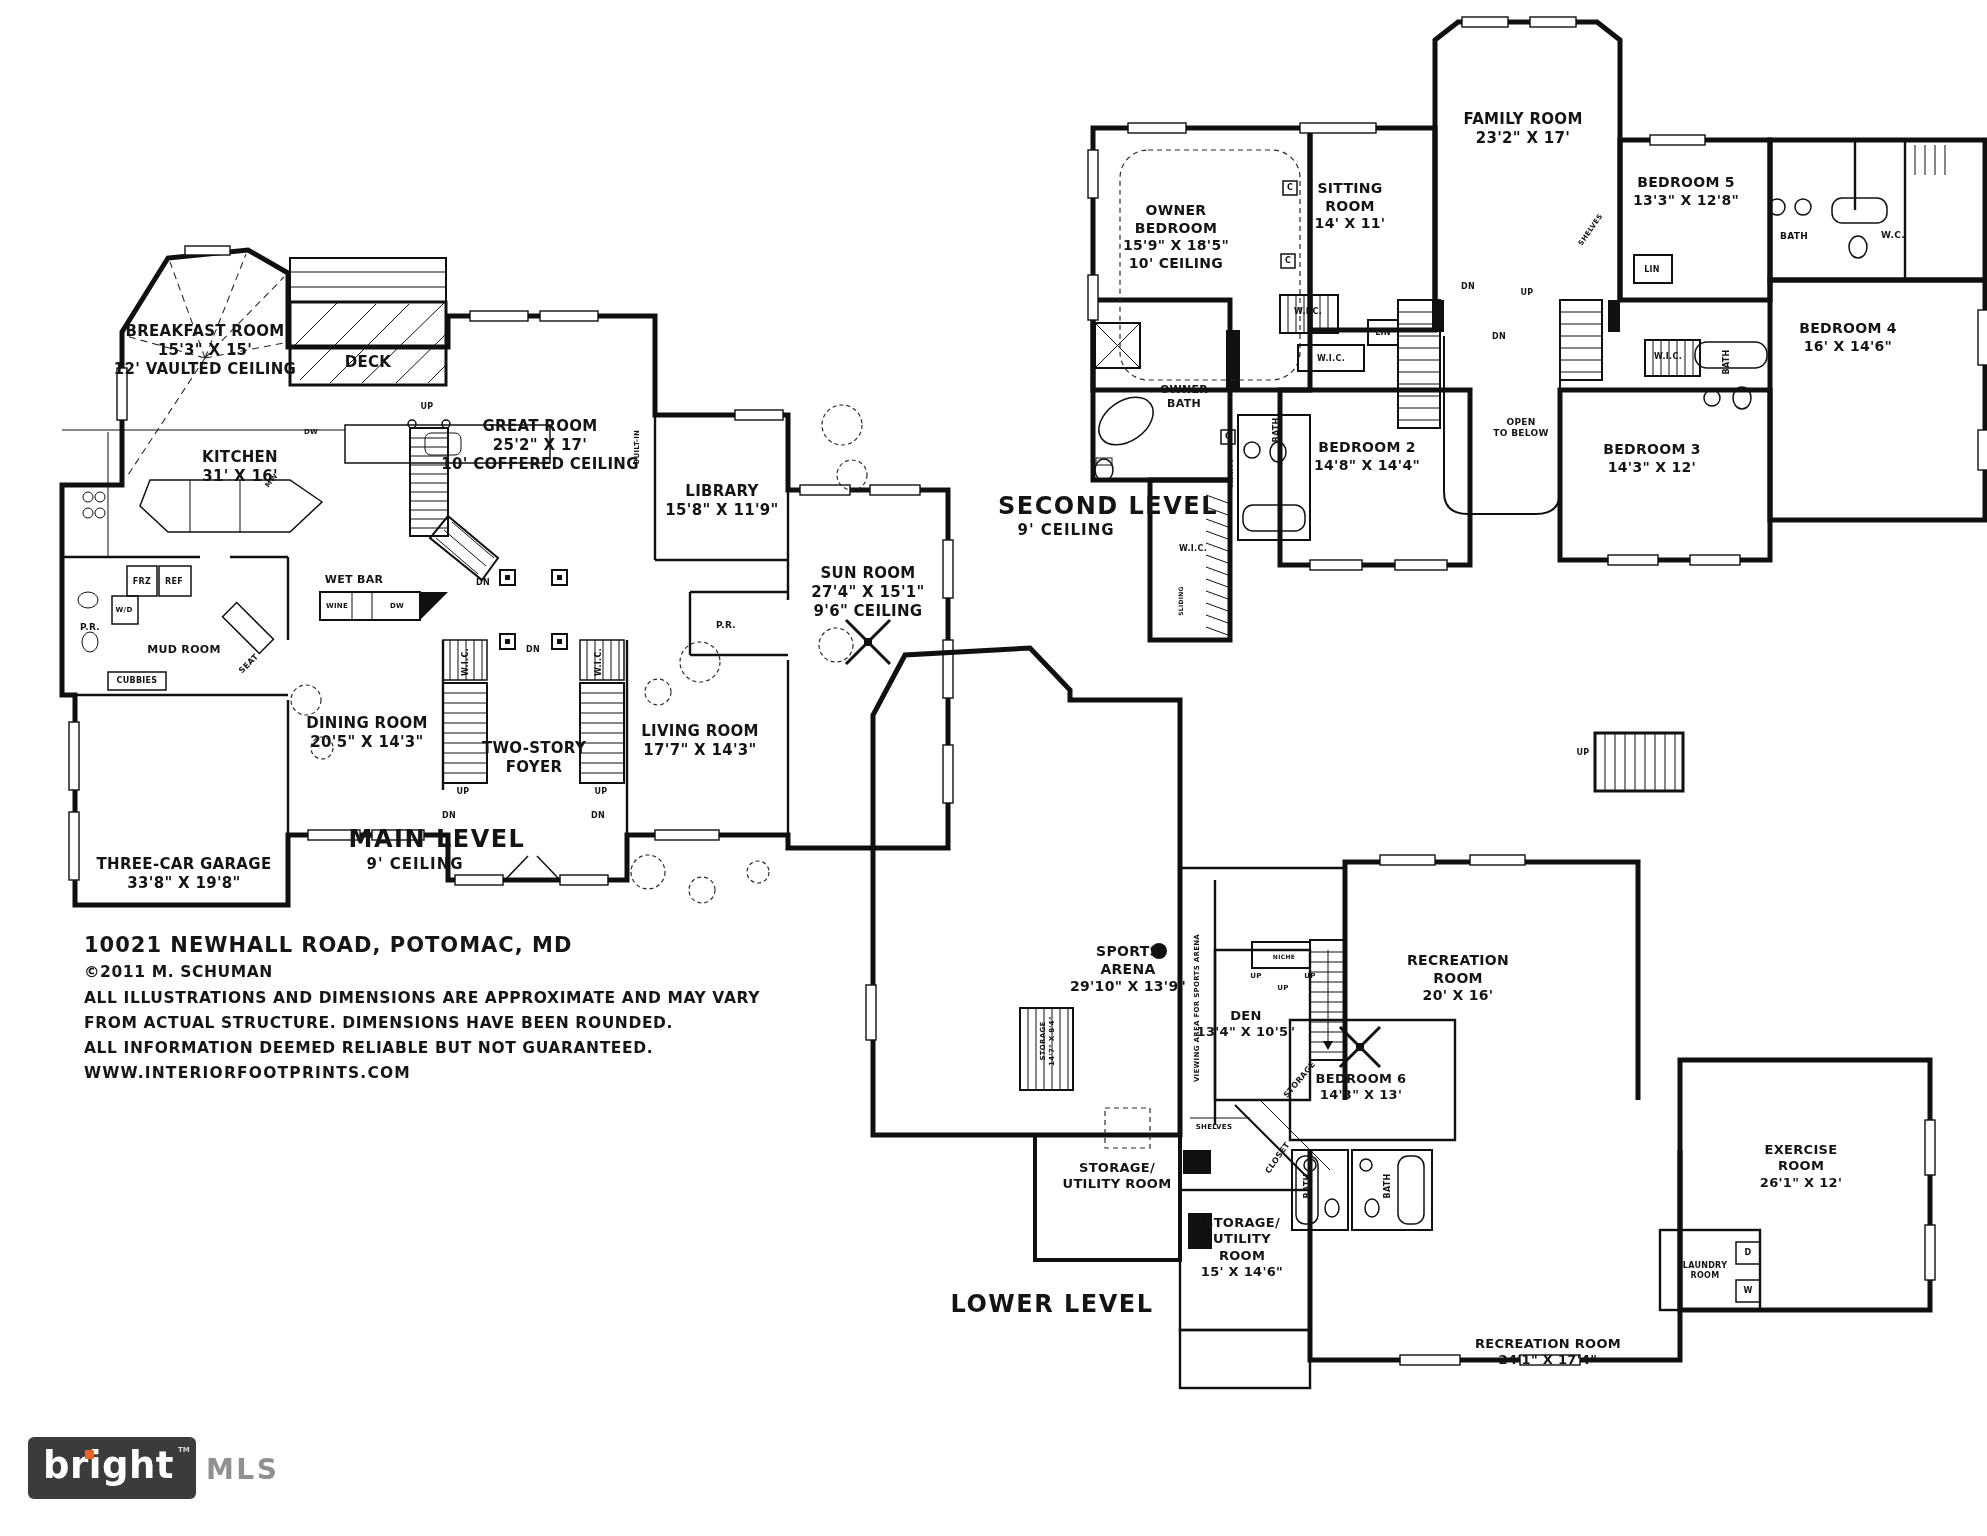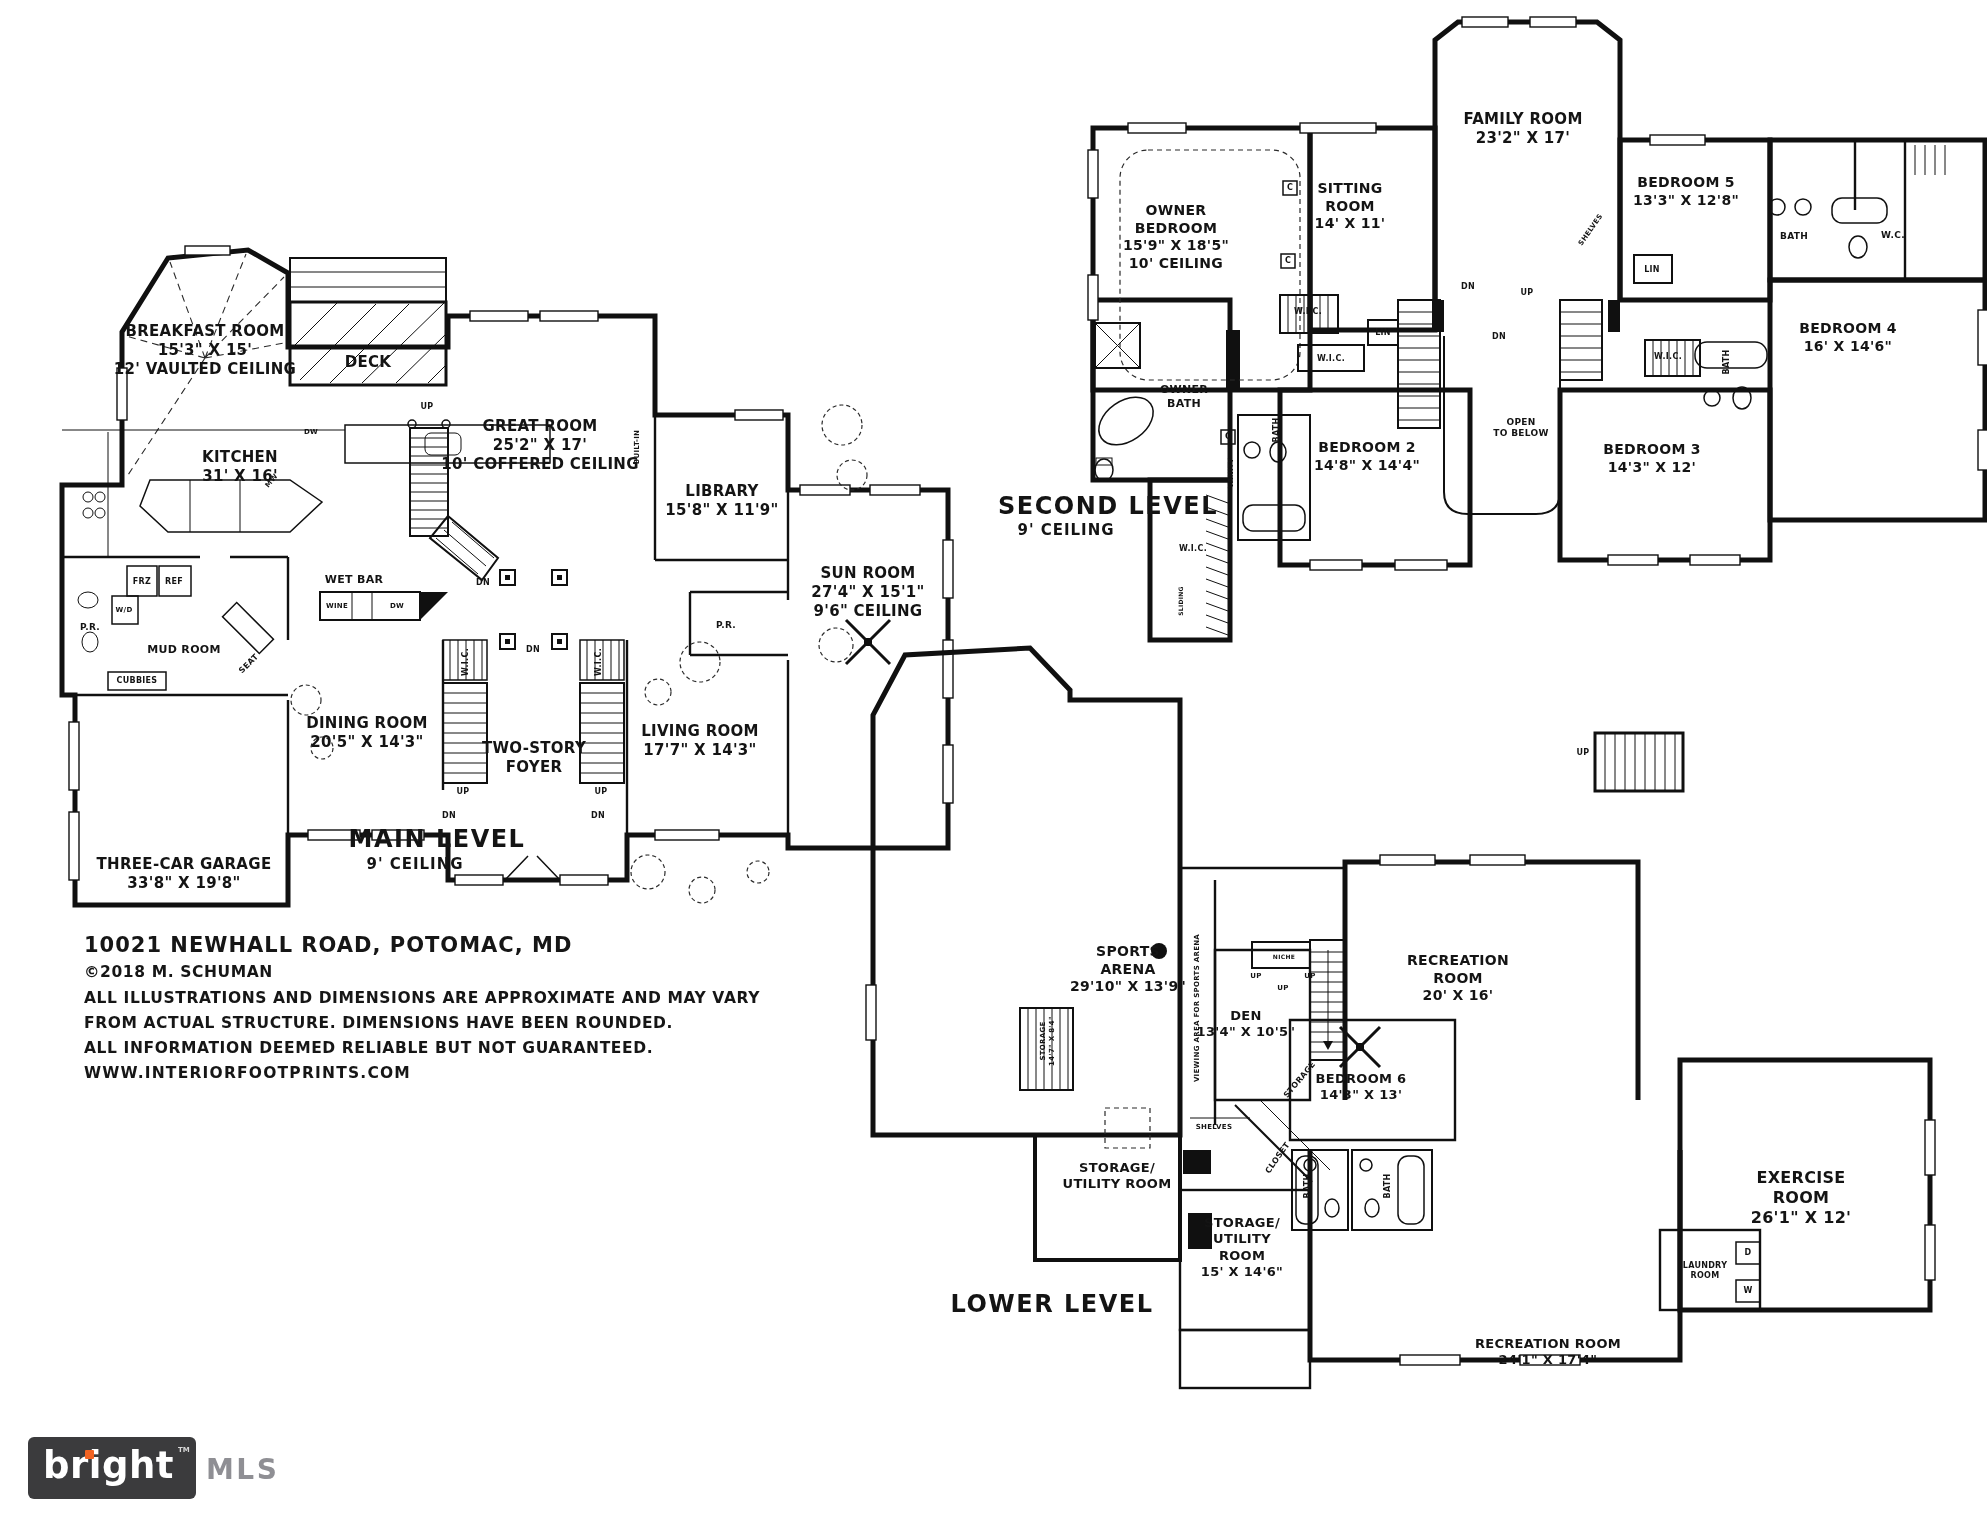--- a/index.html
+++ b/index.html
@@ -535,21 +535,21 @@
       <div class="lbl" style="left: 1361px; top: 1087px; font-size: 13px; transform: translate(-50%, -50%) rotate(0deg);">
         <div>BEDROOM 6</div>
         <div>14'3" X 13'</div>
       </div>
       <div class="lbl" style="left: 1308px; top: 1186px; font-size: 8px; transform: translate(-50%, -50%) rotate(-90deg);">
         <div>BATH</div>
       </div>
       <div class="lbl" style="left: 1388px; top: 1186px; font-size: 8px; transform: translate(-50%, -50%) rotate(-90deg);">
         <div>BATH</div>
       </div>
-      <div class="lbl" style="left: 1801px; top: 1198px; font-size: 16px; transform: translate(-50%, -50%) rotate(0deg);">
+      <div class="lbl" style="left: 1801px; top: 1166px; font-size: 13px; transform: translate(-50%, -50%) rotate(0deg);">
         <div>EXERCISE</div>
         <div>ROOM</div>
         <div>26'1" X 12'</div>
       </div>
       <div class="lbl" style="left: 1548px; top: 1352px; font-size: 13px; transform: translate(-50%, -50%) rotate(0deg);">
         <div>RECREATION ROOM</div>
         <div>24'1" X 17'4"</div>
       </div>
       <div class="lbl" style="left: 1705px; top: 1271px; font-size: 8px; transform: translate(-50%, -50%) rotate(0deg);">
         <div>LAUNDRY</div>
@@ -584,21 +584,21 @@
       </div>
       <div class="lbl" style="left: 1583px; top: 753px; font-size: 8px; transform: translate(-50%, -50%) rotate(0deg);">
         <div>UP</div>
       </div>
       <div class="lbl title" style="left: 1052px; top: 1304px; font-size: 24px; transform: translate(-50%, -50%) rotate(0deg);">
         <div>LOWER LEVEL</div>
       </div>
     </div>
 
   <div class="footer-line" id="addr">10021 NEWHALL ROAD, POTOMAC, MD</div>
-  <div class="footer-line" id="copy">©2018 M. SCHUMAN</div>
+  <div class="footer-line" id="copy">©2011 M. SCHUMAN</div>
   <div class="footer-line" id="disc1">ALL ILLUSTRATIONS AND DIMENSIONS ARE APPROXIMATE AND MAY VARY</div>
   <div class="footer-line" id="disc2">FROM ACTUAL STRUCTURE. DIMENSIONS HAVE BEEN ROUNDED.</div>
   <div class="footer-line" id="disc3">ALL INFORMATION DEEMED RELIABLE BUT NOT GUARANTEED.</div>
   <div class="footer-line" id="site">WWW.INTERIORFOOTPRINTS.COM</div>
 
   <div class="logo-box" style="background: rgb(59, 59, 61);">
     <span class="logo-brand" style="color: rgb(255, 255, 255);">bright</span>
     <span class="logo-dot" style="background: rgb(242, 99, 34);"></span>
     <span class="logo-tm">TM</span>
   </div>

